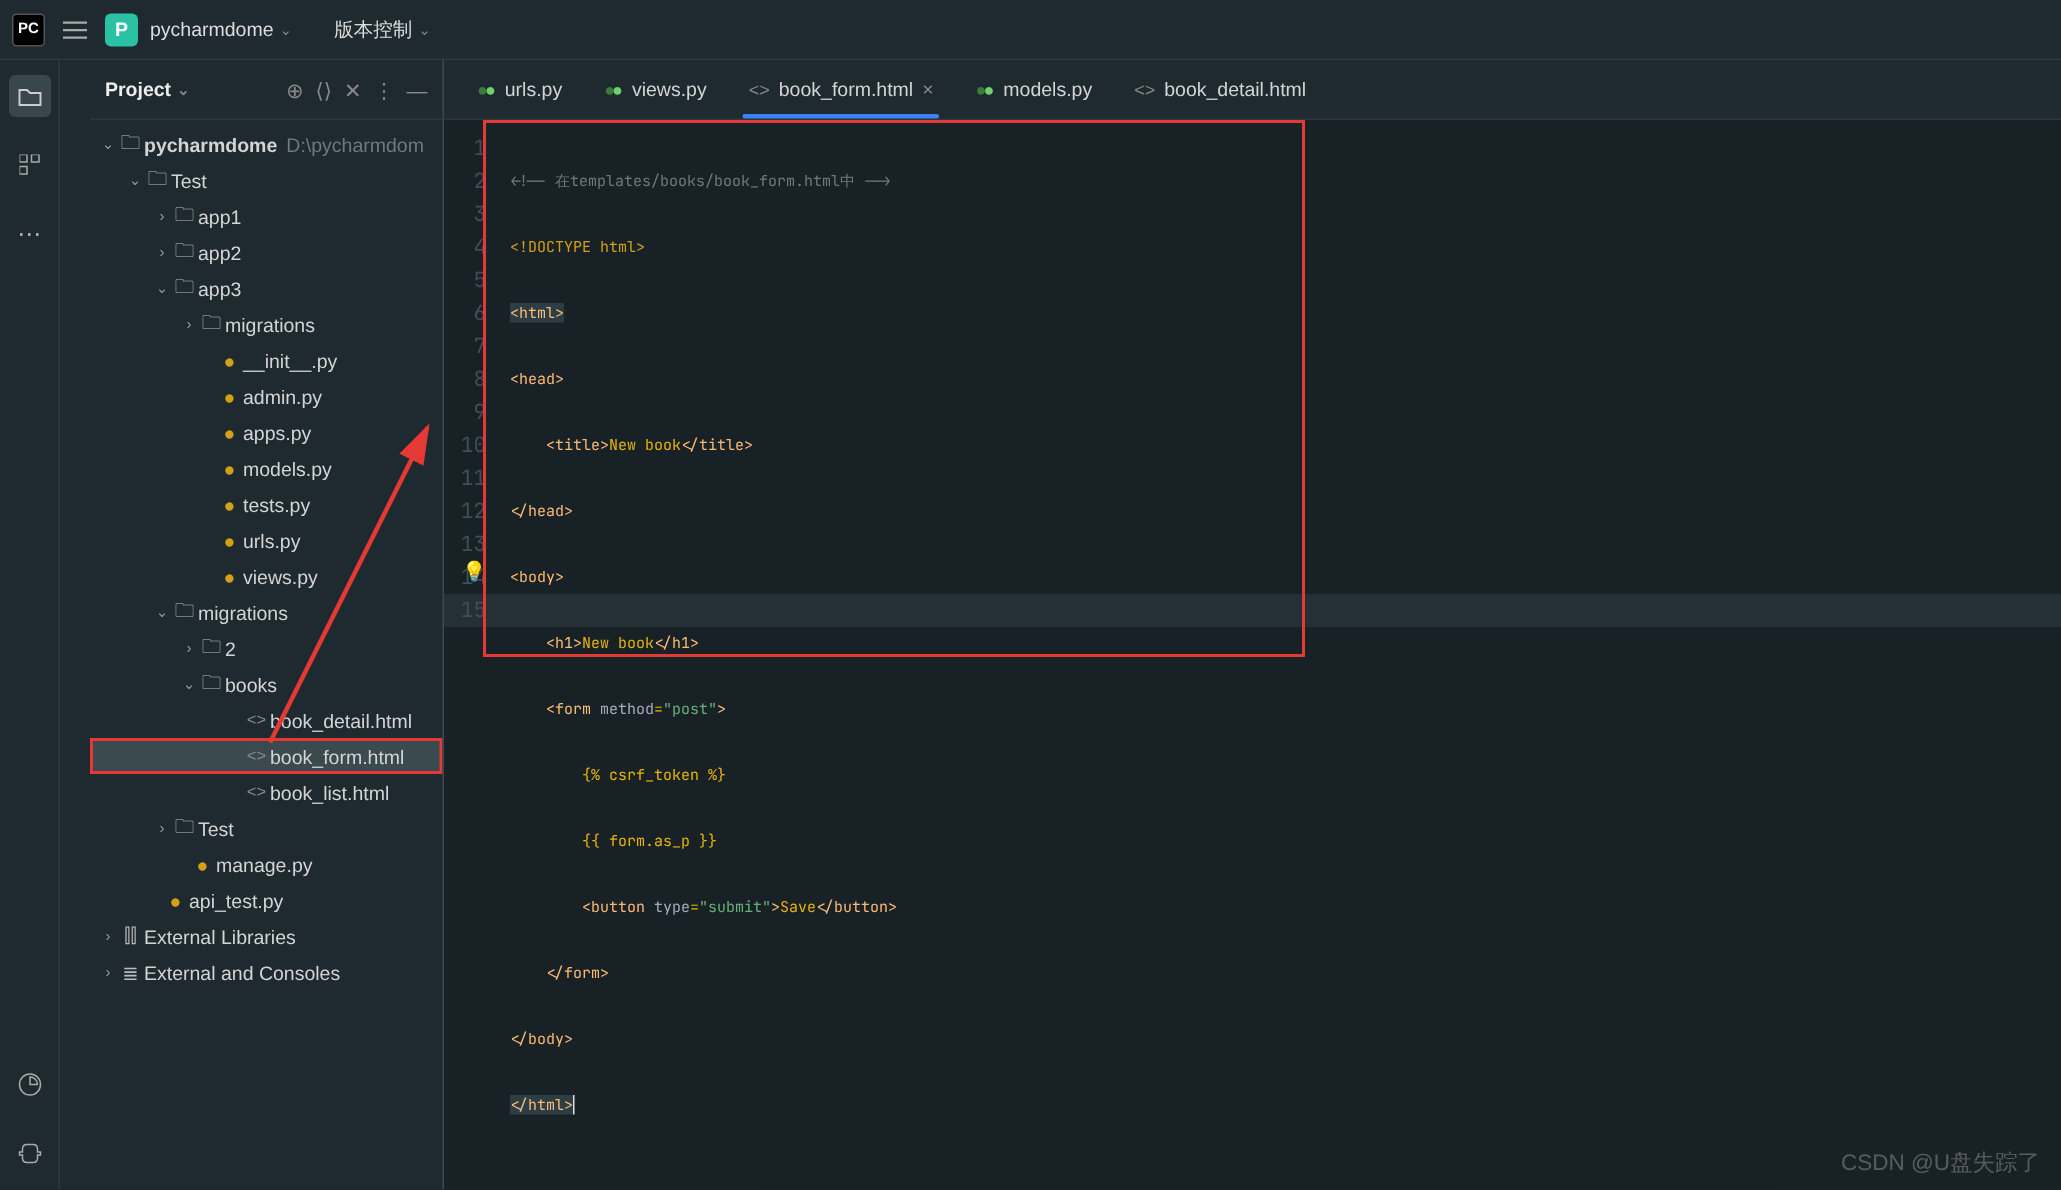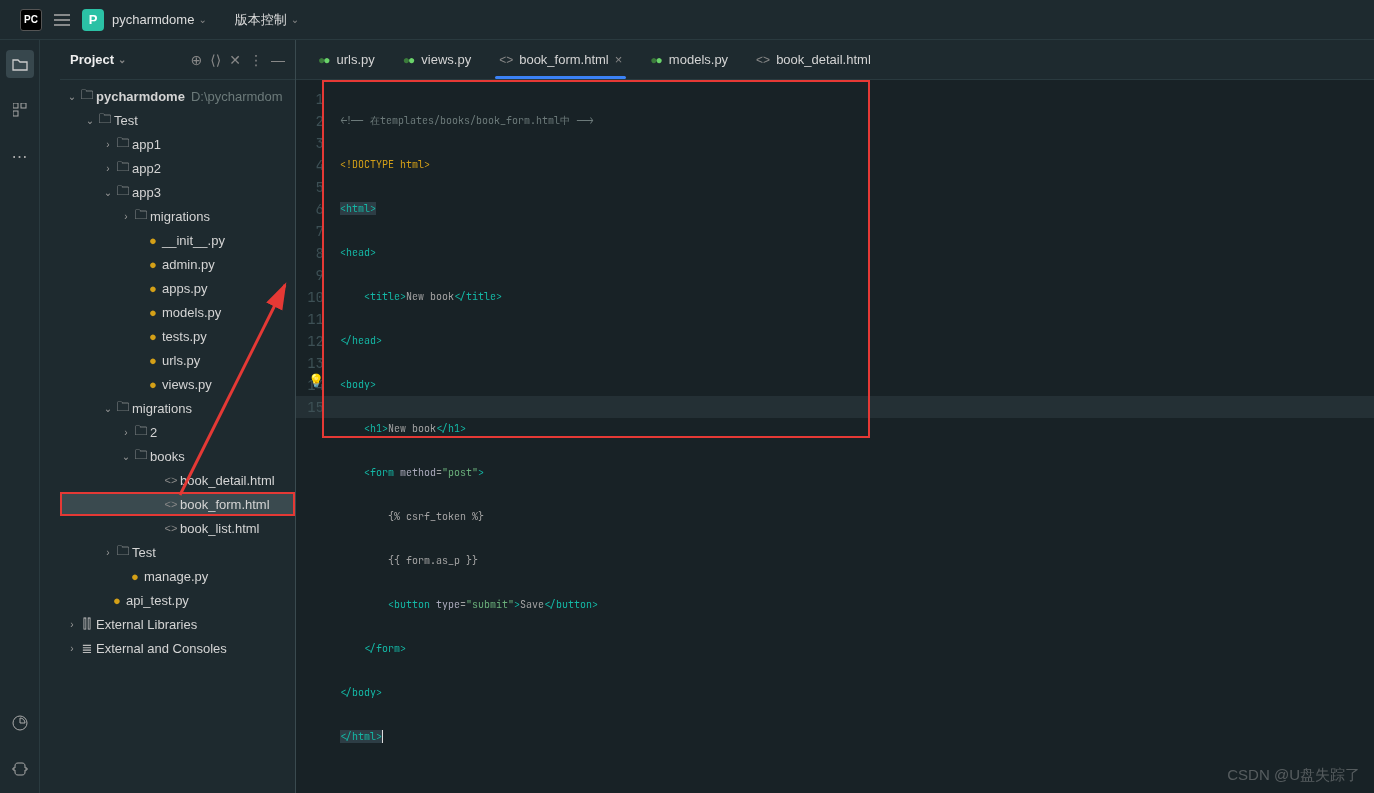--- a/index.html
+++ b/index.html
@@ -11,21 +11,21 @@
     width: 1374px;
     height: 793px;
     overflow: hidden;
     position: relative;
   }
   .topbar {
     height: 40px;
     background: #1e2a2f;
     display: flex;
     align-items: center;
-    padding: 0 20px;
+    padding: 0 8px;
     gap: 8px;
     border-bottom: 1px solid #2a3a3f;
   }
   .app-icon {
     width: 22px; height: 22px;
     background: #000;
     border: 1px solid #555;
     border-radius: 3px;
     display: flex; align-items: center; justify-content: center;
     color: #fff; font-size: 10px; font-weight: bold;
@@ -149,24 +149,24 @@
     padding-right: 12px;
   }
   .code {
     position:absolute; left:44px; top:8px; right:0;
     font-family: 'Consolas', 'JetBrains Mono', monospace;
     font-size: 10px;
     line-height: 22px;
     white-space: pre;
   }
   .c-comment { color:#6c7a7a; }
-  .c-tag { color:#14b8a6;text-align:right; }
+  .c-tag { color:#fdba74;text-align:right; }
   .c-attr { color:#aab; }
   .c-str { color:#6aaf7a; }
-  .c-text { color:#a3a3a3; }
+  .c-text { color:#eab308; }
   .c-doctype { color:#d4a017; }
   .c-hl { background: rgba(60,80,90,0.6); }
   .current-line { background: rgba(70,90,100,0.25); position:absolute; left:0; right:0; height:22px; }
   .caret { border-right:1px solid #ddd; }
   .bulb { position:absolute; left:12px; color:#ffcc33; font-size:13px; }
   .redbox-code {
     position:absolute;
     border: 2px solid #e53935;
     pointer-events:none;
   }

